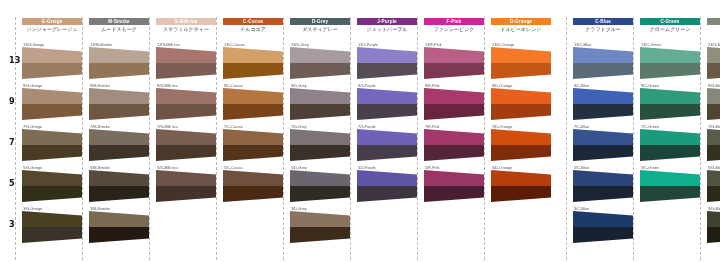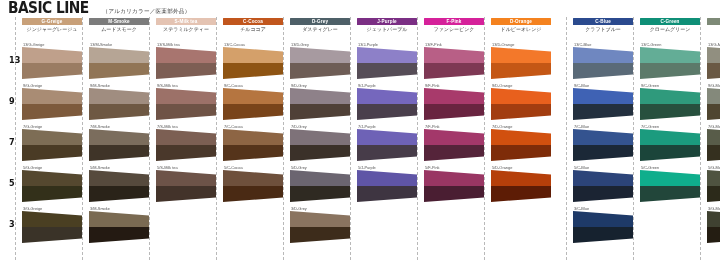--- a/index.html
+++ b/index.html
@@ -38,24 +38,20 @@
 
   
   .lvl{position:absolute;left:1px;font-family:"DejaVu Sans",sans-serif;font-weight:700;
        font-size:9px;line-height:9px;color:#141414;transform:scaleX(0.9);transform-origin:left top;}
 </style>
 </head>
 <body>
 
 <div id="page">
 
-  <div class="title-row">
-    <div class="title">BASIC LINE</div>
-    <div class="title-sub">（アルカリカラー／医薬部外品）</div>
-  </div>
 
   <div class="grid" id="grid">
       <div class="vsep" style="left: 7px;"></div>
       <div class="col" style="left: 14px; width: 60px;">
         <div class="hdr" style="left: 0px; width: 60px; background: rgb(200, 160, 121);">
           <span>G-Greige</span>
         </div>
         <div class="jp">ジンジャーグレージュ</div>
         <div class="cell" style="left: 0px; top: 25px; width: 60px; height: 38px;">
           <div class="cell-label">13/G-Greige</div>

